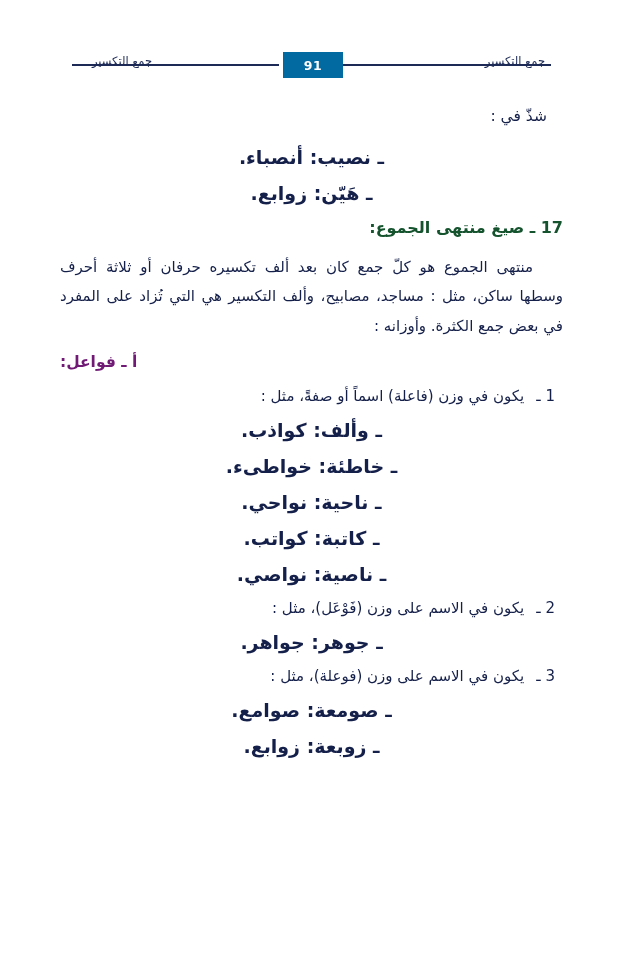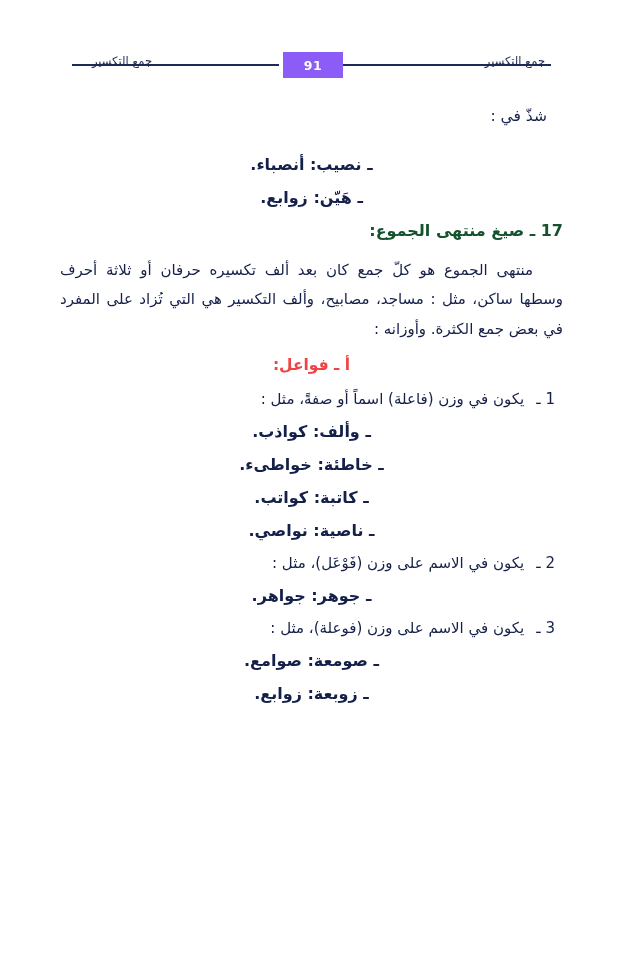--- a/index.html
+++ b/index.html
@@ -37,21 +37,21 @@
   }
   .rule-right { right: 0; width: 210px; }
   .rule-left  { left: 0;  width: 207px; }
 
   .page-num-box {
     position: absolute;
     left: 211px;
     top: 0;
     width: 60px;
     height: 26px;
-    background: #8b5cf6;
+    background: #0369a1;
     color: #ffffff;
     font-size: 12.5px;
     font-weight: bold;
     display: flex;
     align-items: center;
     justify-content: center;
     letter-spacing: 0.5px;
   }
   .header-title {
     position: absolute;
@@ -80,39 +80,39 @@
   .para {
     font-size: 15px;
     line-height: 1.95;
     margin: 0 0 12px 0;
     text-align: justify;
     text-align-last: right;
     text-indent: 30px;
     color: #15204a;
   }
   .center-item {
-    font-size: 16px;
+    font-size: 19px;
     font-weight: bold;
-    margin: 9px 0 14px 0;
+    margin: 0 0 14px 0;
     text-align: center;
     color: #15204a;
   }
   .heading {
     font-size: 16px;
     font-weight: bold;
     margin: 0 0 16px 0;
     text-align: right;
     color: #14532d;
   }
   .sub-heading {
     font-size: 15.5px;
     font-weight: bold;
     margin: 0 0 16px 0;
-    text-align: center;
-    color: #ef4444;
+    text-align: left;
+    color: #701a75;
   }
   .numbered {
     font-size: 15px;
     margin: 12px 0 14px 0;
     text-align: right;
     color: #15204a;
     padding-right: 8px;
   }
   .numbered .num {
     display: inline-block;
@@ -147,20 +147,21 @@
     <p class="para">منتهى الجموع هو كلّ جمع كان بعد ألف تكسيره حرفان أو ثلاثة أحرف وسطها ساكن، مثل : مساجد، مصابيح، وألف التكسير هي التي تُزاد على المفرد في بعض جمع الكثرة. وأوزانه :</p>
 
     <p class="sub-heading">أ ـ فواعل:</p>
 
     <p class="numbered">
       <span class="num">1 ـ</span>
       <span>يكون في وزن (فاعلة) اسماً أو صفةً، مثل :</span>
     </p>
     <p class="center-item">ـ وألف: كواذب.</p>
     <p class="center-item">ـ خاطئة: خواطىء.</p>
+    <p class="center-item">ـ ناحية: نواحي.</p>
     <p class="center-item">ـ كاتبة: كواتب.</p>
     <p class="center-item">ـ ناصية: نواصي.</p>
 
     <p class="numbered">
       <span class="num">2 ـ</span>
       <span>يكون في الاسم على وزن (فَوْعَل)، مثل :</span>
     </p>
     <p class="center-item">ـ جوهر: جواهر.</p>
 
     <p class="numbered">

